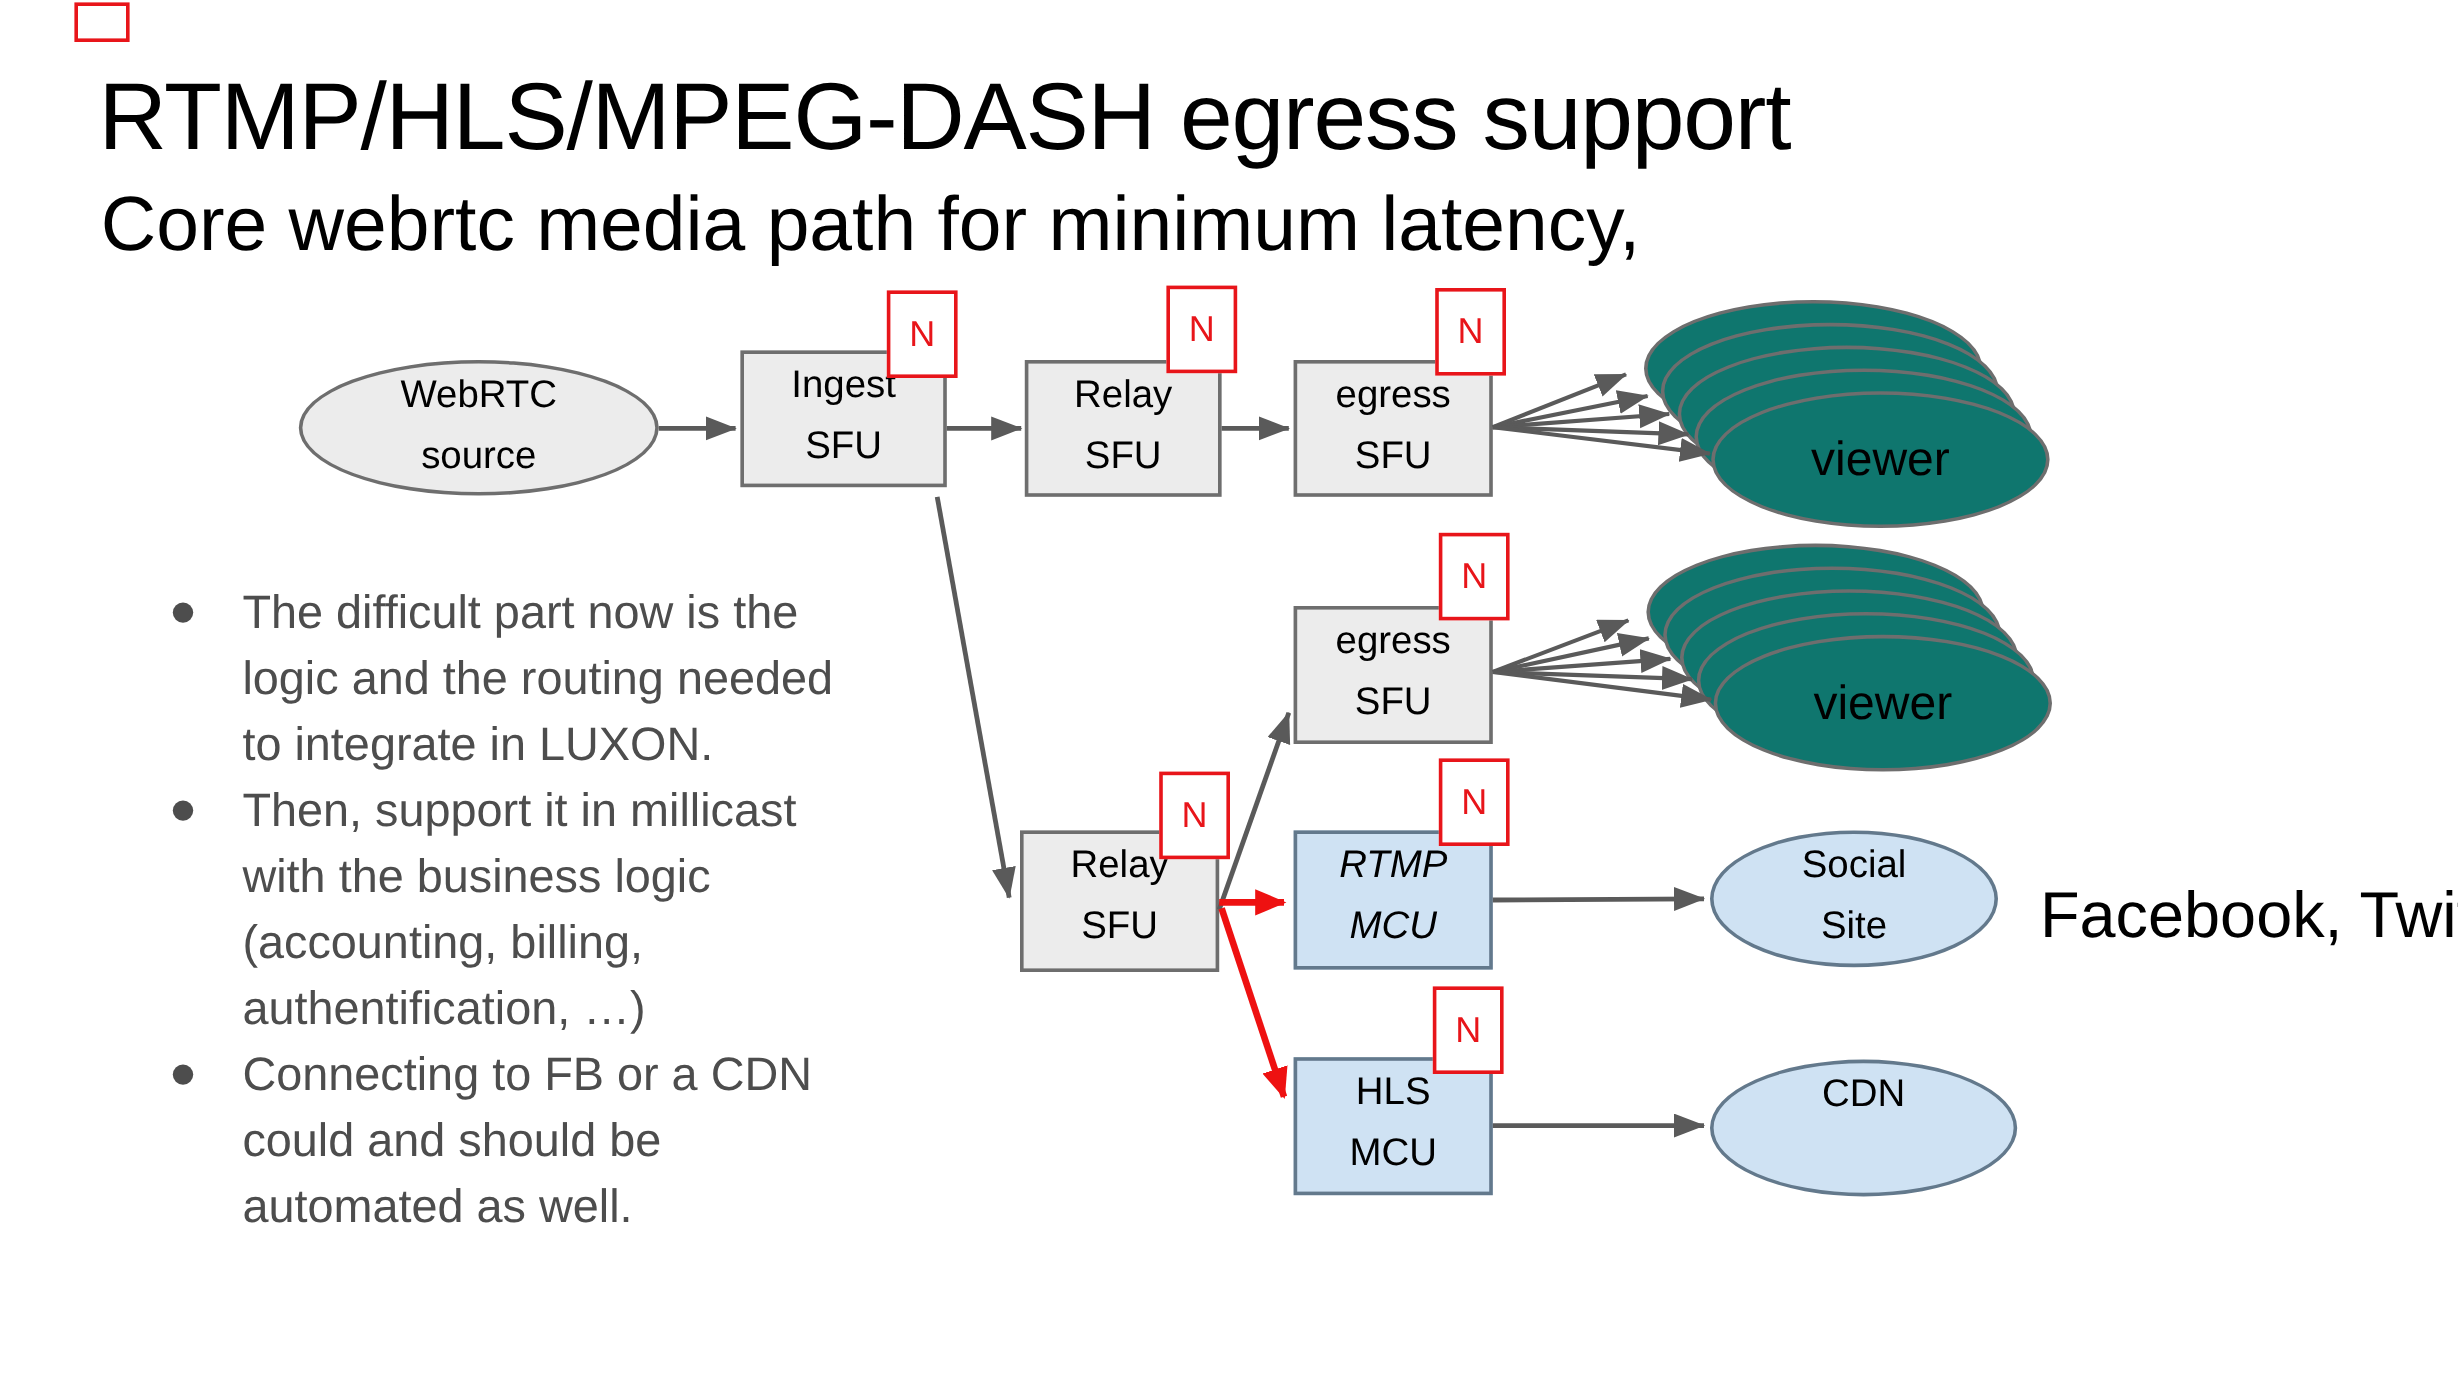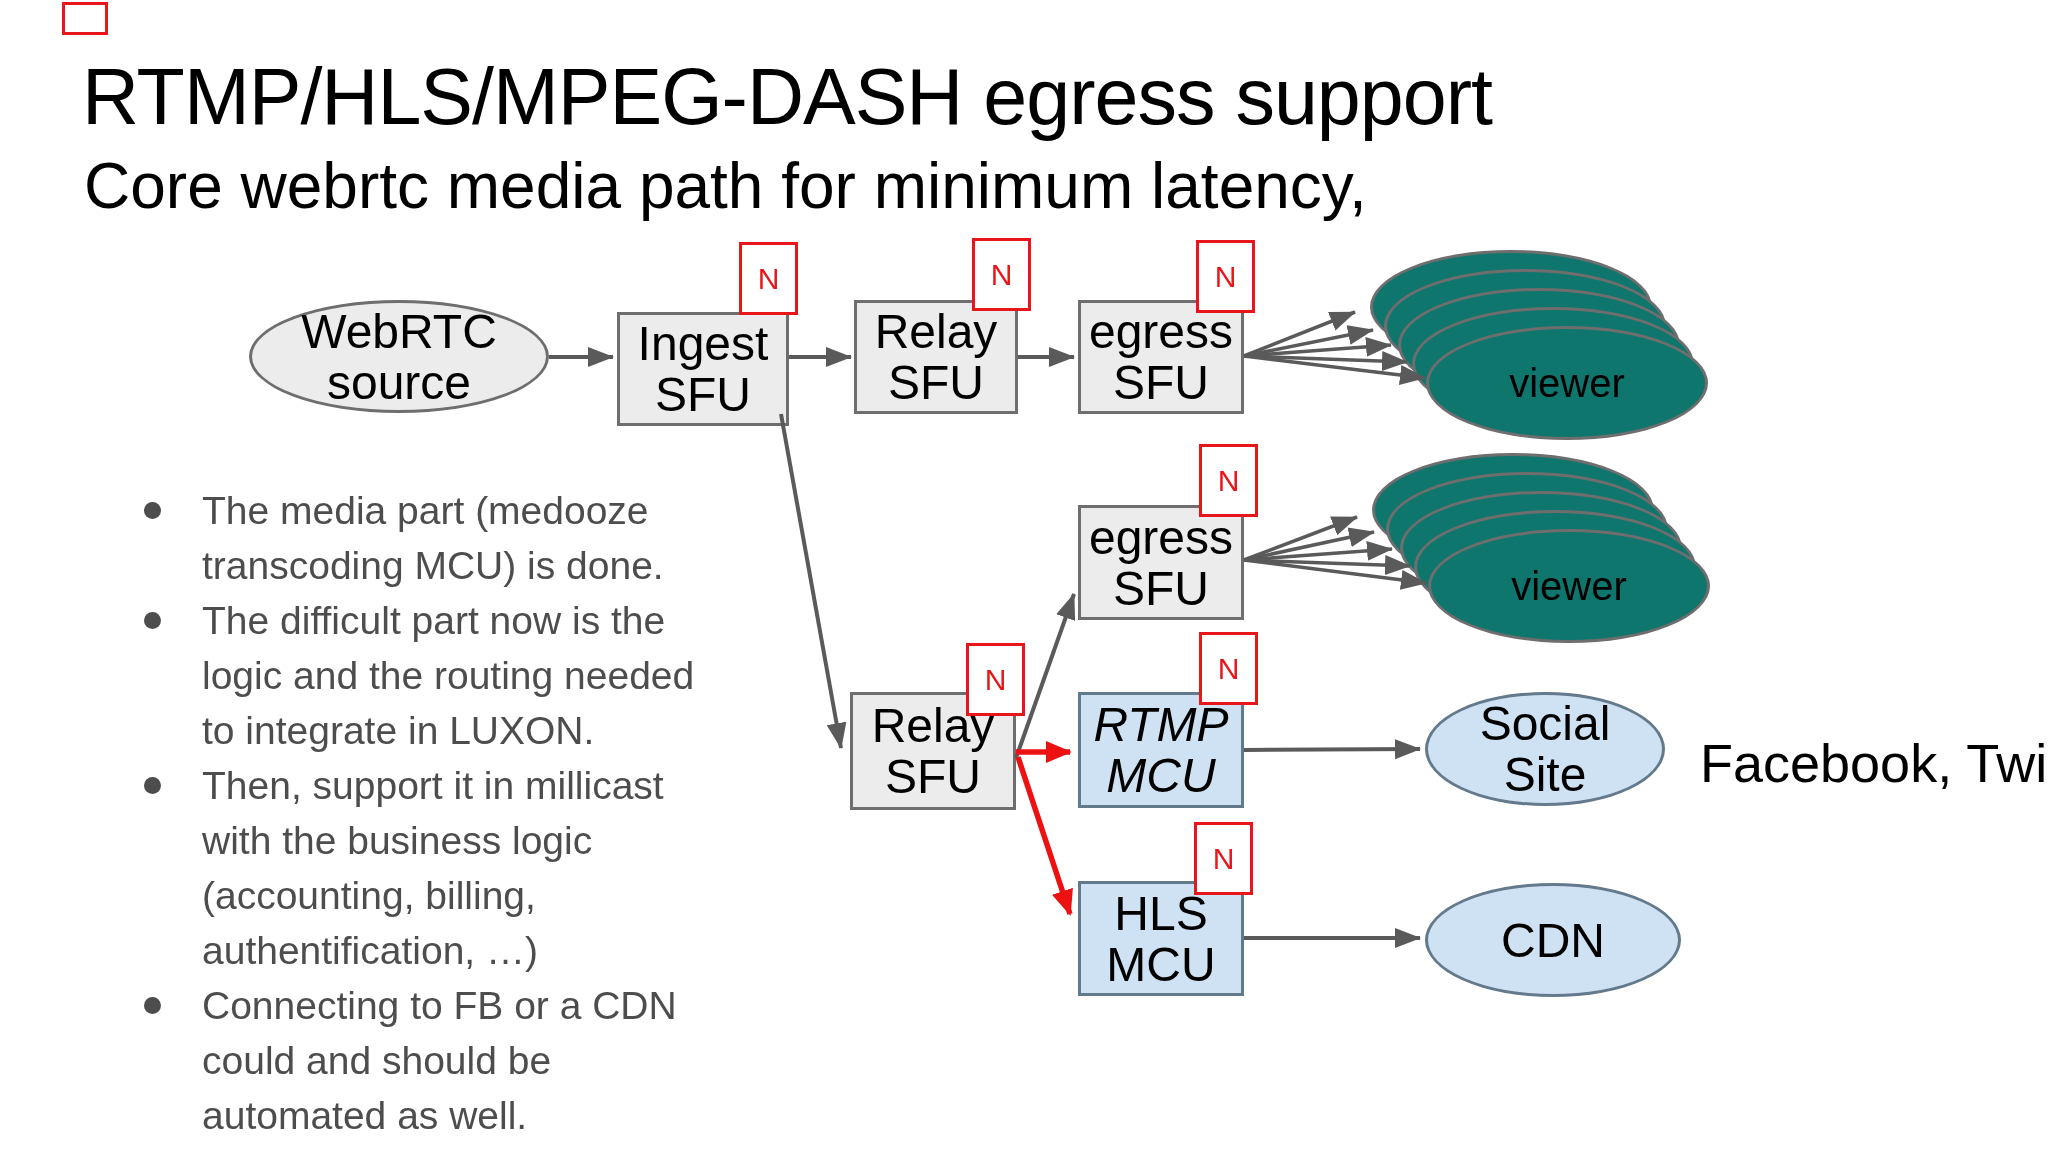--- a/index.html
+++ b/index.html
@@ -36,22 +36,22 @@
     position:absolute; left:0; top:19px; width:17px; height:17px;
     border-radius:50%; background:var(--text-gray,#4d4d4d);
   }
   ul.bullets li .btxt { display:inline-block; width:505px; }
 
   
   .node {
     position:absolute; box-sizing:border-box;
     border:3px solid var(--node-border,#6e6e6e);
     background:var(--node-gray-fill,#ececec);
-    display:flex; align-items:center; justify-content:center;
-    font-size:48px; line-height:51px; color:#000; text-align:center;
+    display:flex; align-items:flex-start; justify-content:center;
+    font-size:32px; line-height:51px; color:#000; text-align:center;
     z-index:2;
   }
   .node .node-label { white-space:pre-line; }
   .ellipse { border-radius:50%; }
   .blue { background:var(--node-blue-fill,#cfe2f3); border-color:#63798c; }
 
   .stack-ellipse {
     position:absolute; box-sizing:border-box; width:282px; height:114px;
     border:3px solid var(--node-border,#6e6e6e); border-radius:50%;
     background:#0f766e; z-index:2;
@@ -78,21 +78,20 @@
 <body>
 
 <div class="slide">
 
   <div class="corner-box"></div>
 
   <div class="title">RTMP/HLS/MPEG-DASH egress support</div>
   <div class="subtitle">Core webrtc media path for minimum latency,</div>
 
   <ul class="bullets">
-    <li><span class="dot"></span><span class="btxt">The media part (medooze transcoding MCU) is done.</span></li>
     <li><span class="dot"></span><span class="btxt">The difficult part now is the logic and the routing needed to integrate in LUXON.</span></li>
     <li><span class="dot"></span><span class="btxt">Then, support it in millicast with the business logic (accounting, billing, authentification, …)</span></li>
     <li><span class="dot"></span><span class="btxt">Connecting to FB or a CDN could and should be automated as well.</span></li>
   </ul>
 
   <svg class="wires" width="2048" height="1152" viewBox="0 0 2048 1152">
     <defs>
       <marker id="ah" markerUnits="userSpaceOnUse" markerWidth="28" markerHeight="22" refX="25" refY="10" orient="auto">
         <path d="M0,0 L26,10 L0,20 z" fill="#5a5a5a"></path>
       </marker>
@@ -127,21 +126,21 @@
       <line x1="972" y1="752" x2="1026" y2="752" marker-end="url(#ahr)"></line>
       <line x1="974" y1="757" x2="1026" y2="914" marker-end="url(#ahr)"></line>
     </g>
   </svg>
 
   <div class="node ellipse abs" style="left:205px;top:300px;width:300px;height:113px;">
     <span class="node-label">WebRTC
 source</span>
   </div>
 
-  <div class="node abs" style="left:573px;top:312px;width:172px;height:114px;">
+  <div class="node abs" style="left:573px;top:292px;width:172px;height:114px;">
     <span class="node-label">Ingest
 SFU</span>
   </div>
 
   <div class="node abs" style="left:810px;top:300px;width:164px;height:114px;">
     <span class="node-label">Relay
 SFU</span>
   </div>
 
   <div class="node abs" style="left:1034px;top:300px;width:166px;height:114px;">

